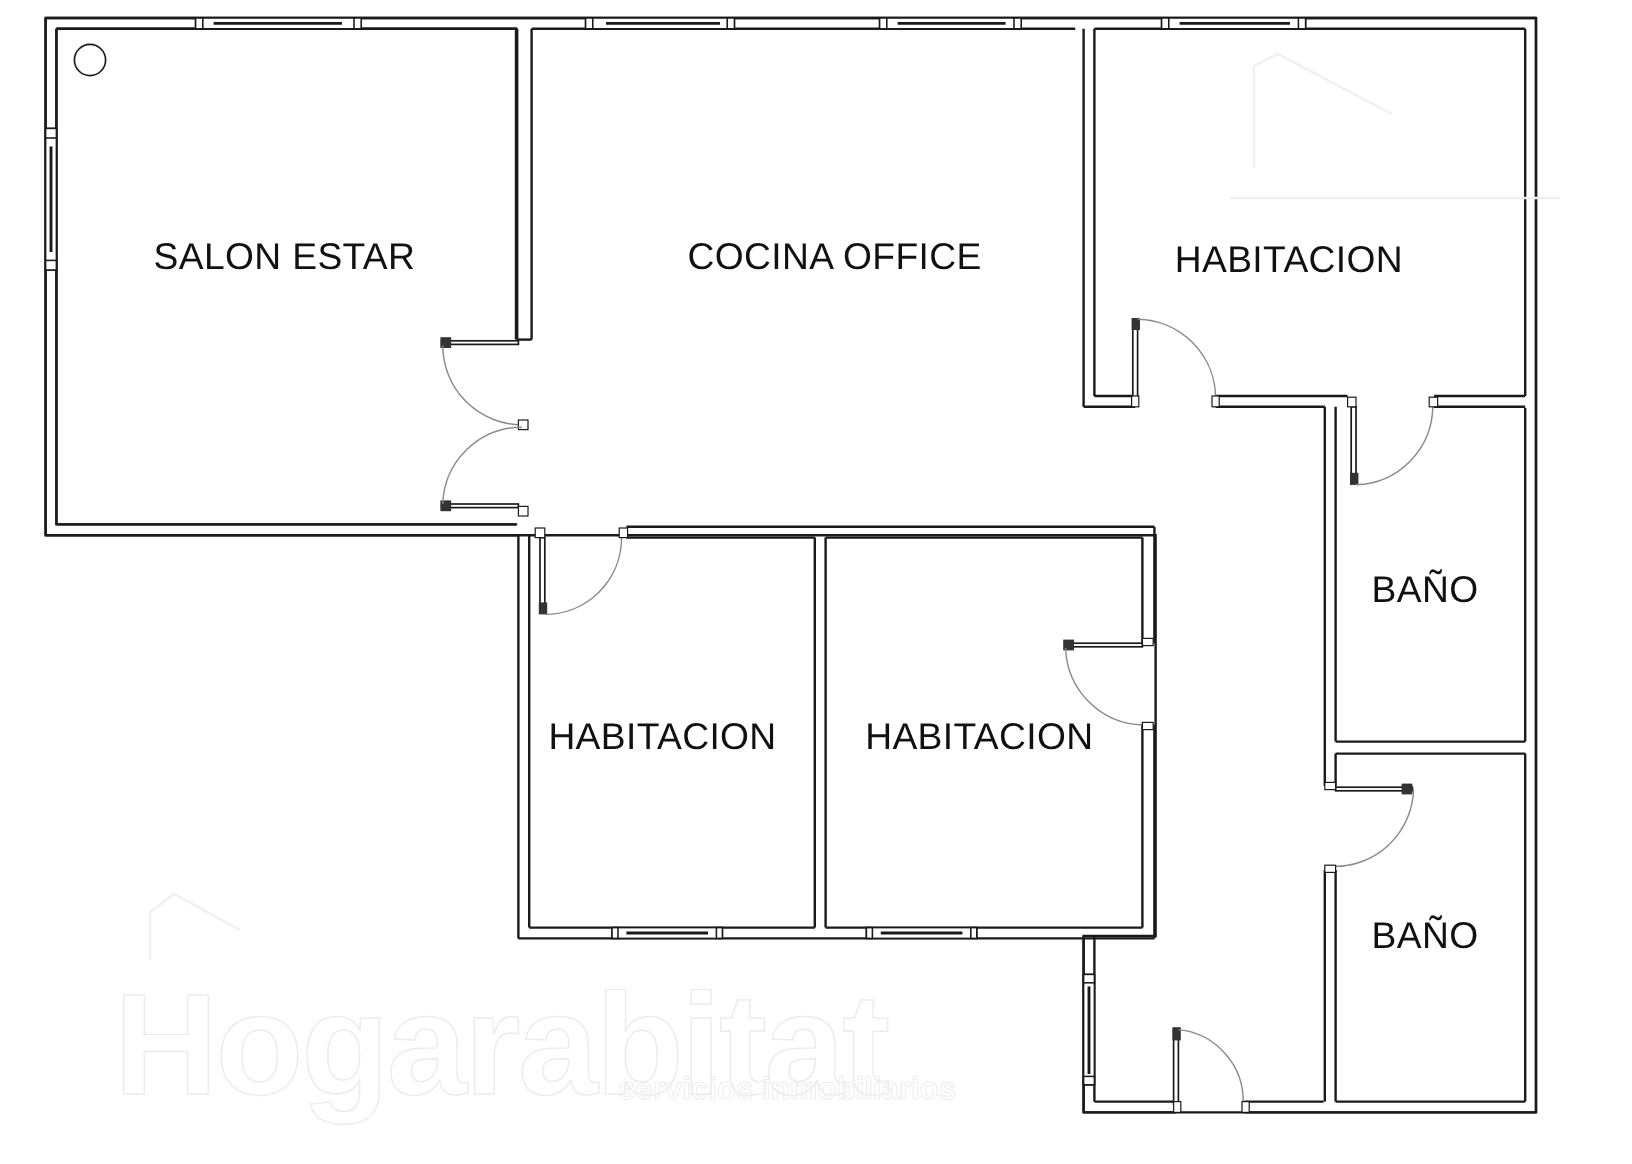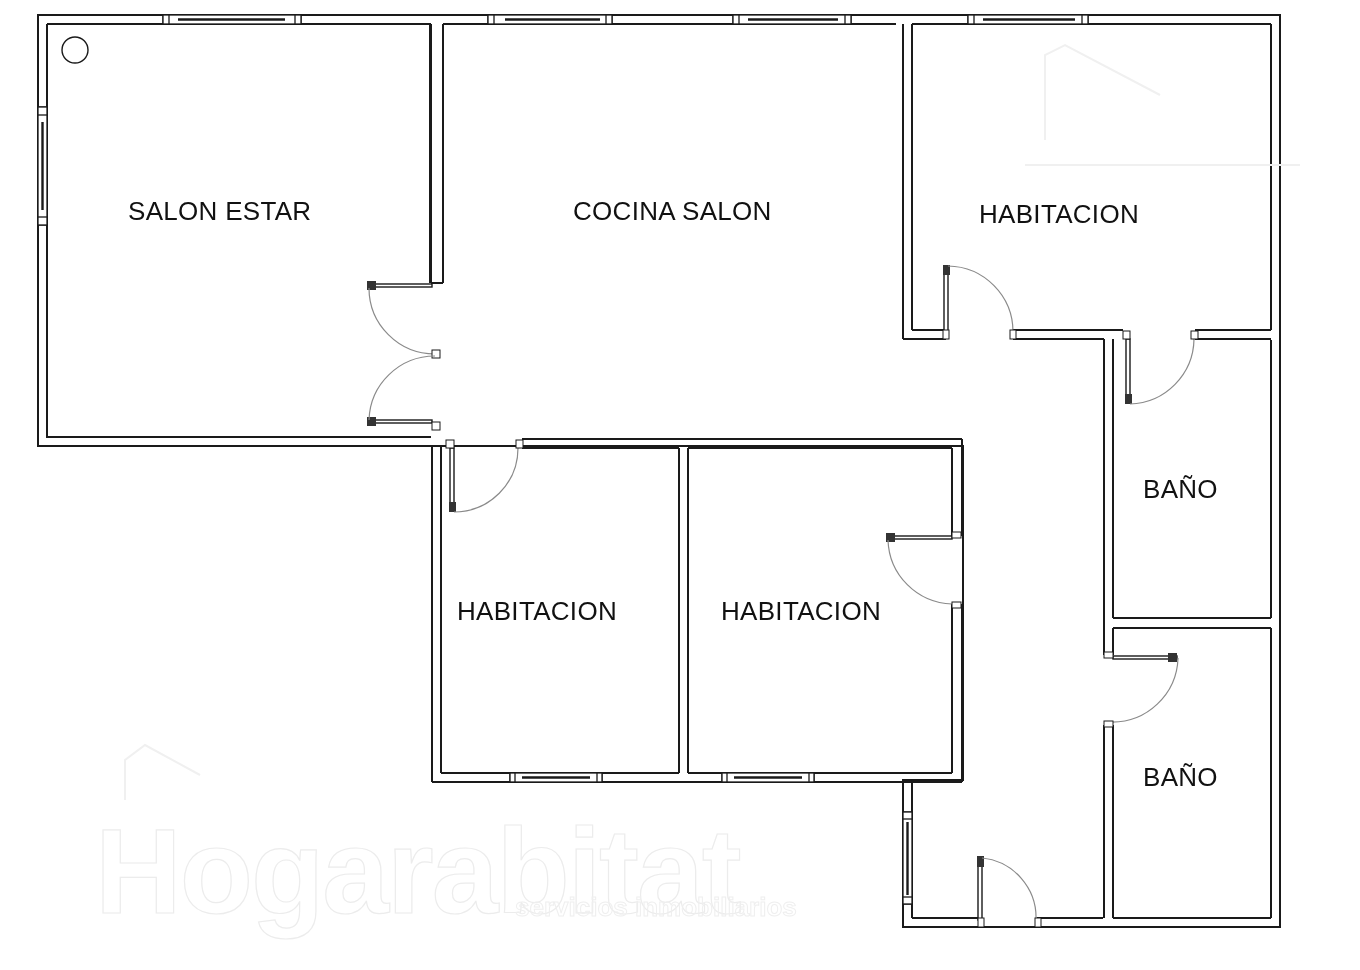--- a/index.html
+++ b/index.html
@@ -5,21 +5,21 @@
   html, body { margin: 0; padding: 0; background: #ffffff; }
   body { width: 1360px; height: 970px; position: relative; overflow: hidden; font-family: "Liberation Sans", sans-serif; }
   #plan { position: absolute; left: 0; top: 0; width: 1360px; height: 970px; }
   .wall-line { stroke: #1a1a1a; stroke-width: 2; fill: none; }
   .window { fill: #ffffff; stroke: #1a1a1a; stroke-width: 1.3; }
   .window-pane { stroke: #1a1a1a; stroke-width: 2.4; }
   .door-leaf { fill: #ffffff; stroke: #1a1a1a; stroke-width: 1.4; }
   .door-swing { fill: none; stroke: #8a8a8a; stroke-width: 1.2; }
   .jamb { fill: #ffffff; stroke: #1a1a1a; stroke-width: 1; }
   .hinge { fill: #333333; }
-  .label { position: absolute; font-family: "Liberation Sans", sans-serif; font-size: 26px; color: #111111; white-space: nowrap; letter-spacing: 0.3px; }
+  .label { position: absolute; font-family: "Liberation Sans", sans-serif; font-size: 31px; color: #111111; white-space: nowrap; letter-spacing: 0.3px; }
   .watermark { position: absolute; font-family: "Liberation Sans", sans-serif; font-weight: bold; color: transparent; -webkit-text-stroke: 1.2px #ececec; white-space: nowrap; }
   .wm-sub { position: absolute; font-family: "Liberation Sans", sans-serif; font-weight: bold; color: transparent; -webkit-text-stroke: 1px #efefef; white-space: nowrap; }
   .fixture { fill: none; stroke: #1a1a1a; stroke-width: 1.4; }
 </style>
 </head>
 <body>
 
 <svg id="plan" viewBox="0 0 1360 970" xmlns="http://www.w3.org/2000/svg">
 
   <g>
@@ -234,21 +234,21 @@
   <circle class="fixture" cx="75" cy="50" r="13"></circle>
 
   <g stroke="#f0f0f0" stroke-width="2" fill="none">
     <path d="M1045 140 V55 L1065 45 L1160 95"></path>
     <path d="M1025 165 H1300"></path>
     <path d="M125 800 V760 L145 745 L200 775"></path>
   </g>
 </svg>
 
 <div class="label" style="left:128px; top:196px;">SALON ESTAR</div>
-<div class="label" style="left:573px; top:196px;">COCINA SALON</div>
+<div class="label" style="left:573px; top:196px;">COCINA OFFICE</div>
 <div class="label" style="left:979px; top:199px;">HABITACION</div>
 <div class="label" style="left:1143px; top:474px;">BAÑO</div>
 <div class="label" style="left:457px; top:596px;">HABITACION</div>
 <div class="label" style="left:721px; top:596px;">HABITACION</div>
 <div class="label" style="left:1143px; top:762px;">BAÑO</div>
 
 <div class="watermark" style="left:95px; top:802px; font-size:120px; letter-spacing:-2px;">Hogarabitat</div>
 <div class="wm-sub" style="left:515px; top:892px; font-size:26px;">servicios inmobiliarios</div>
 
 </body></html>

